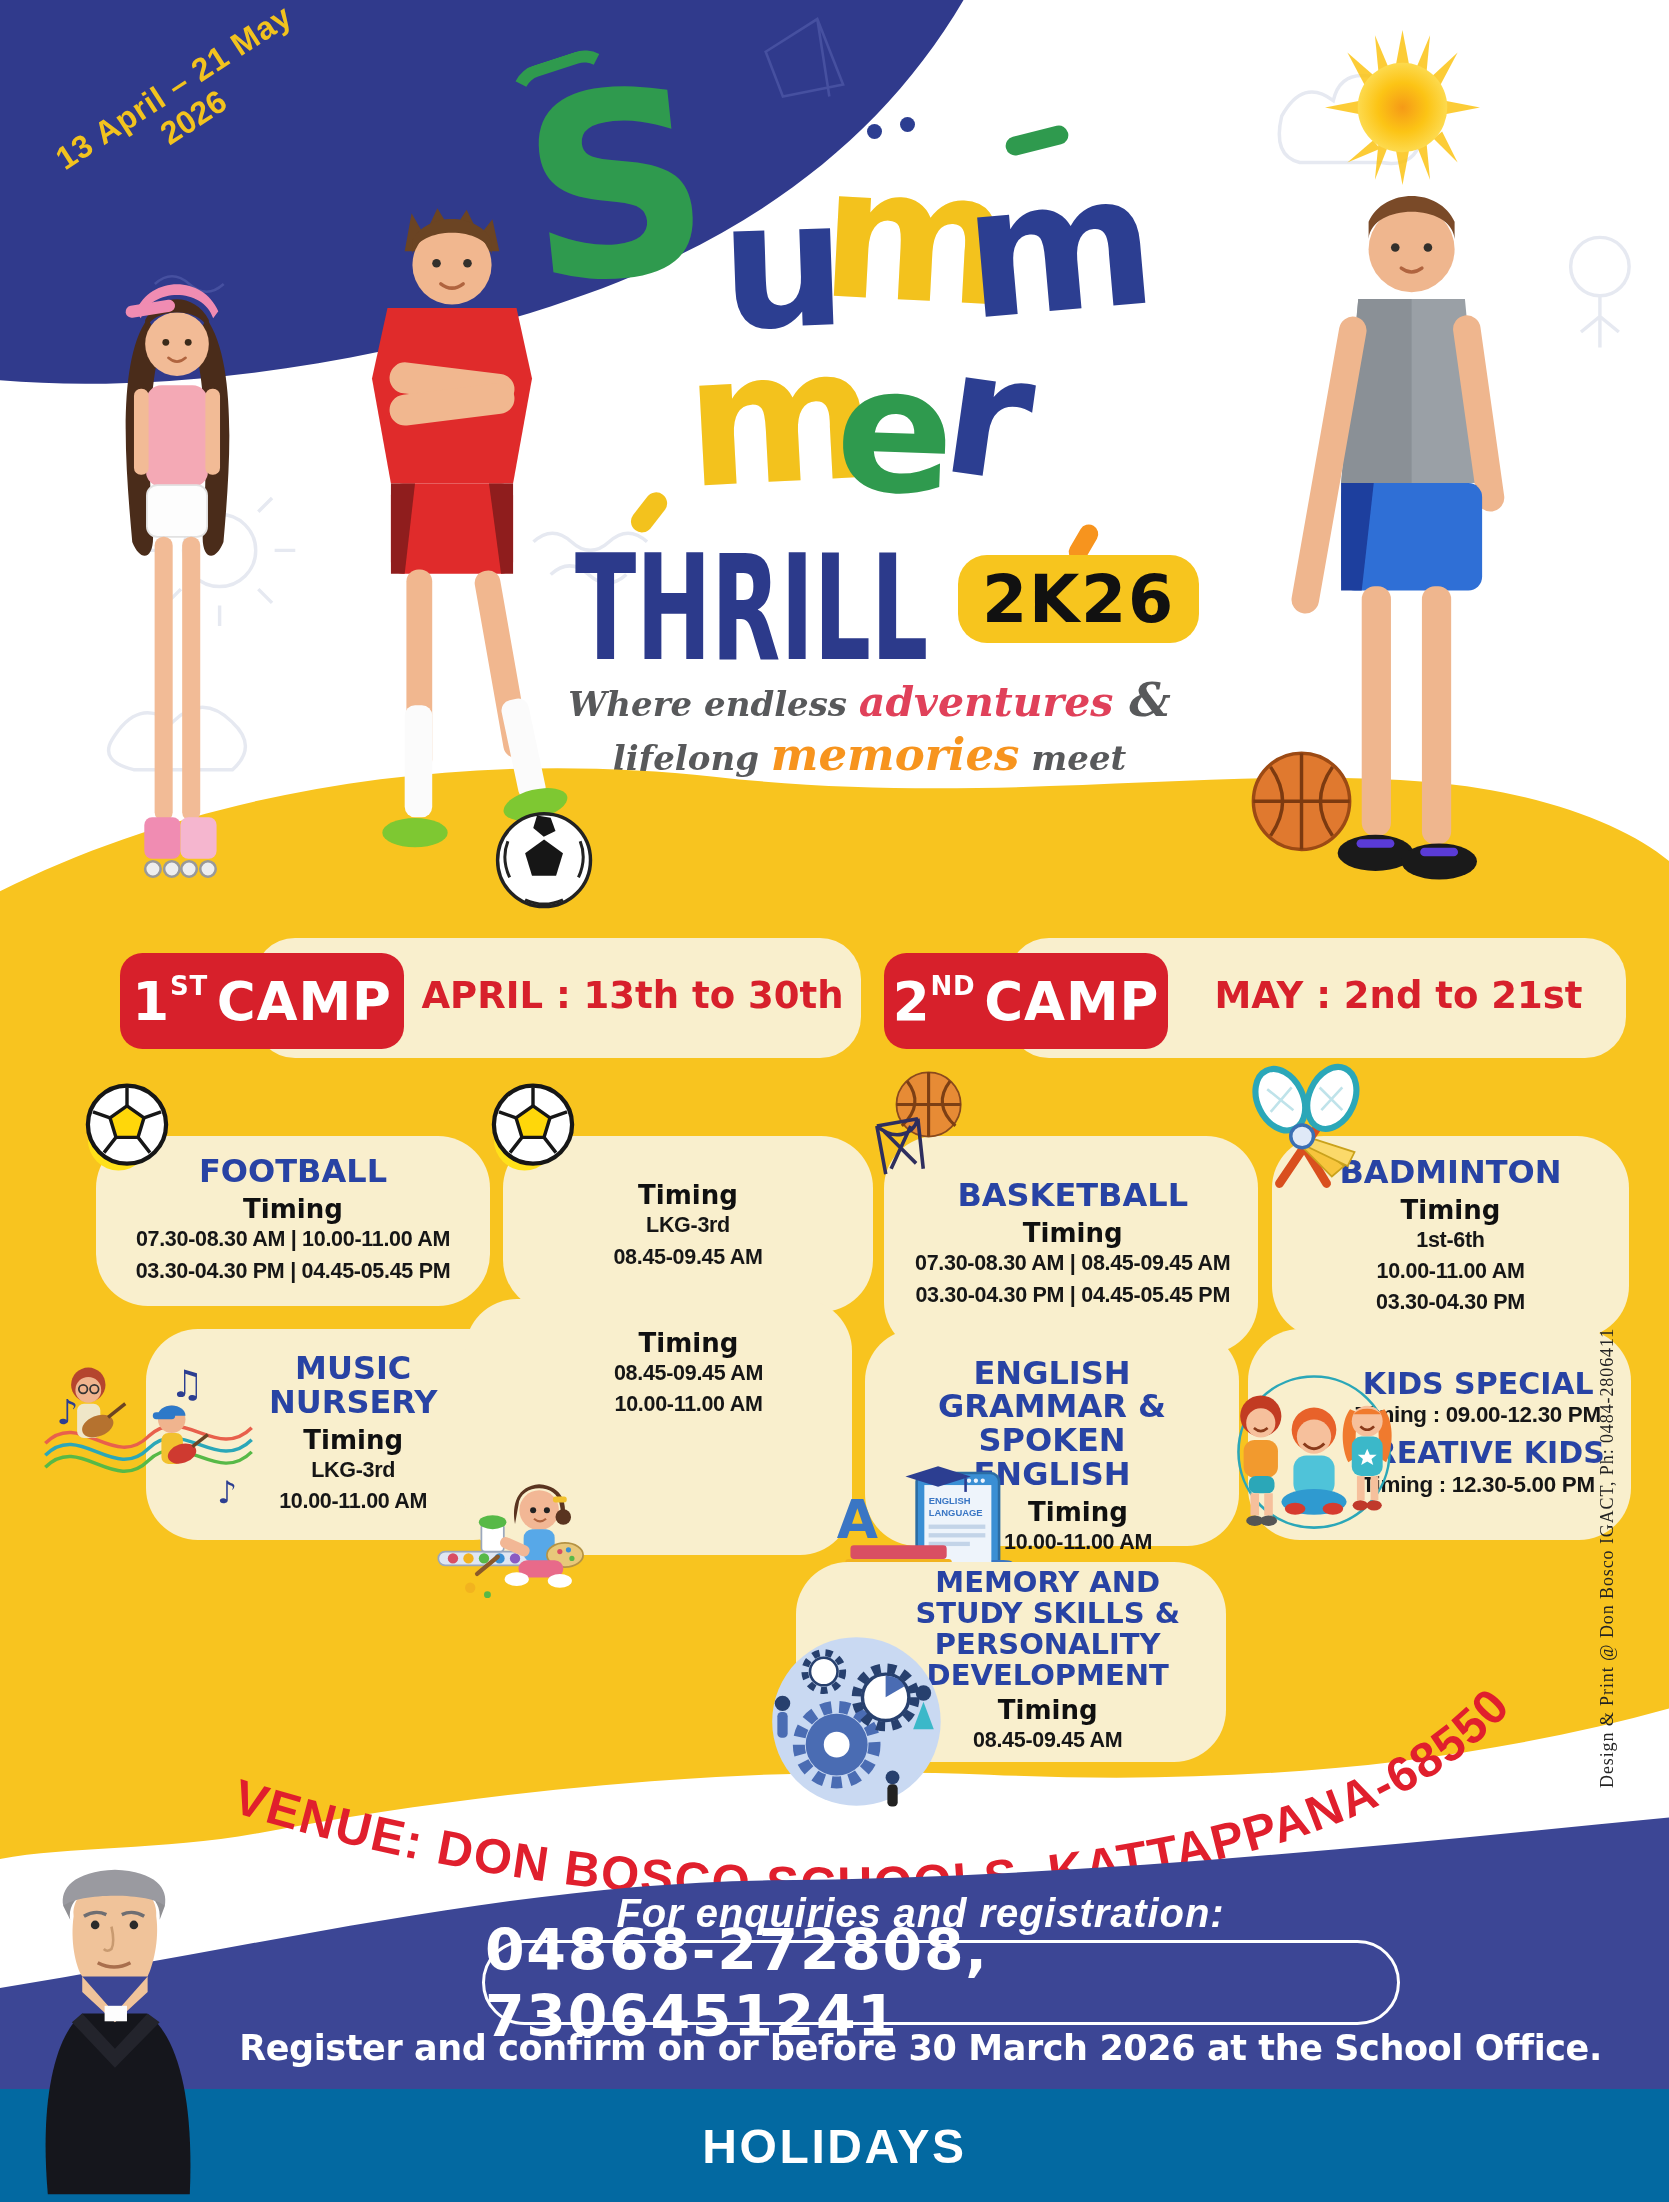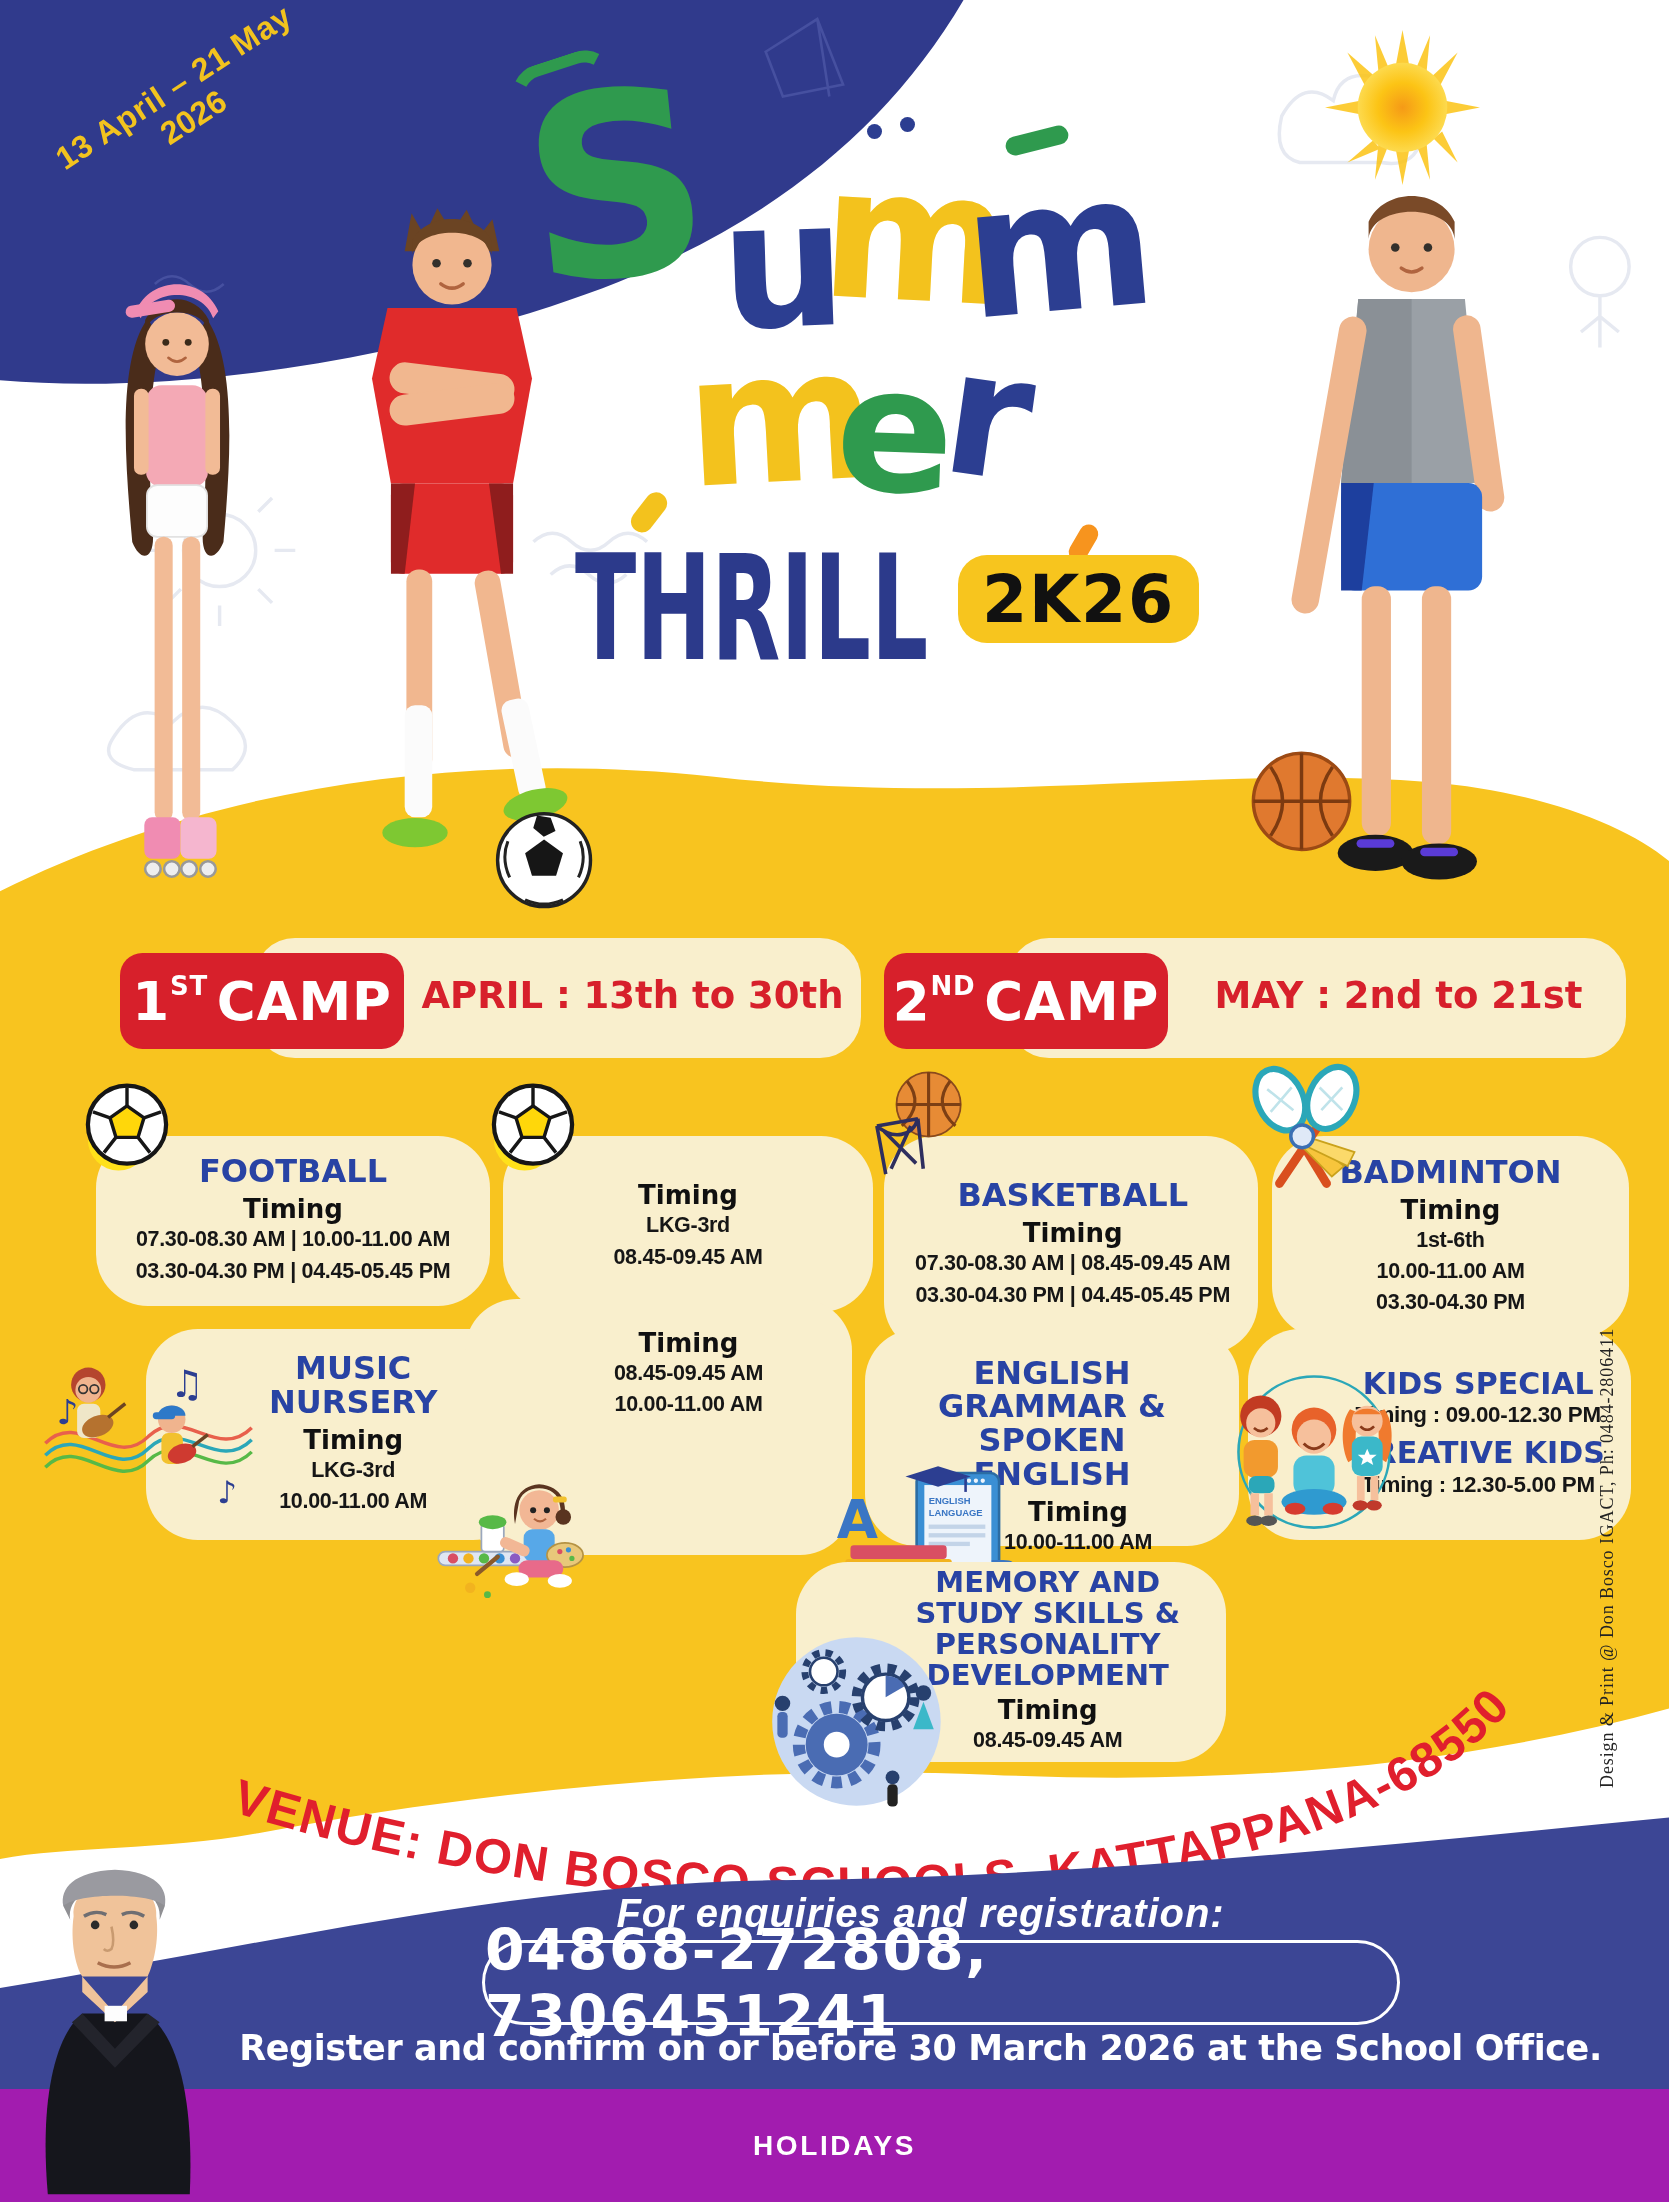--- a/index.html
+++ b/index.html
@@ -44,22 +44,22 @@
   .card-line{color:#161616;font-weight:bold;font-size:21.5px;line-height:1.45;letter-spacing:-0.3px;}
   
   .venue-svg text{font-family:"Liberation Sans",sans-serif;font-weight:bold;}
   .contact-heading{left:232px;top:1891px;width:1377px;text-align:center;color:#fff;
                    font-style:italic;font-weight:bold;font-size:40px;letter-spacing:0.9px;}
   .phone-pill{left:482px;top:1940px;width:912px;height:79px;border:3.4px solid #fff;border-radius:52px;
               display:flex;align-items:center;justify-content:center;color:#fff;font-weight:bold;
               font-size:57px;letter-spacing:1.7px;font-family:"DejaVu Sans",sans-serif;}
   .register-note{left:189px;top:2028px;width:1463px;text-align:center;color:#fff;font-weight:bold;
                  font-size:35px;font-family:"DejaVu Sans",sans-serif;letter-spacing:-0.4px;}
-  .holiday-bar{left:0;top:2089px;width:1669px;height:114px;background:#a21caf;display:flex;
-               align-items:center;justify-content:center;color:#d9e6f7;font-size:28px;letter-spacing:2.6px;}
+  .holiday-bar{left:0;top:2089px;width:1669px;height:114px;background:#0369a1;display:flex;
+               align-items:center;justify-content:center;color:#d9e6f7;font-size:48px;letter-spacing:2.6px;}
   .holiday-bar .lbl{color:#ffffff;font-weight:bold;}
   .credit{left:1597px;top:1308px;height:499px;width:34px;writing-mode:vertical-rl;transform:rotate(180deg);
           font-family:"Liberation Serif",serif;font-size:18px;color:#232323;letter-spacing:0.9px;text-align:center;}
 </style>
 </head>
 <body>
 
 <div class="poster">
 
   <svg class="abs" style="left:0;top:0;" width="1669" height="860" viewBox="0 0 1940 1000">
@@ -124,20 +124,28 @@
       <span class="tletter" style="left: 306px; top: 79px; font-size: 182px; color: rgb(243, 194, 29); transform: rotate(3deg);">m</span>
       <span class="tletter" style="left: 449px; top: 89px; font-size: 182px; color: rgb(44, 62, 145); transform: rotate(-5deg);">m</span>
       <span class="tletter" style="left: 170px; top: 260px; font-size: 182px; color: rgb(243, 194, 29); transform: rotate(-3deg);">m</span>
       <span class="tletter" style="left: 320px; top: 275px; font-size: 174px; color: rgb(47, 154, 78); transform: rotate(2deg);">e</span>
       <span class="tletter" style="left: 430px; top: 260px; font-size: 174px; color: rgb(44, 62, 145); transform: rotate(8deg);">r</span>
     </div>
 
   <div class="abs thrill">THRILL</div>
   <div class="abs year-badge">2K26</div>
 
+  <div class="abs tagline">
+    <div class="row1">
+      <span>Where endless </span><span class="tag-adv">adventures</span><span class="tag-amp"> &amp;</span>
+    </div>
+    <div class="row2">
+      <span>lifelong </span><span class="tag-mem">memories</span><span> meet</span>
+    </div>
+  </div>
 
   <svg class="abs" style="left:0;top:706px;" width="1669" height="1222" viewBox="0 820 1940 1420">
     <path d="M0,1035 C240,915 540,870 830,902 C1150,938 1420,888 1660,908 C1790,919 1890,958 1940,1000
              L1940,1985 C1700,2052 1430,2075 1150,2062 C870,2050 560,2080 300,2130 C190,2150 80,2145 0,2160 Z" fill="#f8c41f"></path>
   </svg>
 
   <svg class="abs" style="left:65px;top:258px;" width="224" height="654" viewBox="0 0 260 760">
     <path d="M96 70 C60 120 70 240 78 330 C88 355 104 350 102 320 C96 240 96 150 112 100 Z" fill="#4a2c1a"></path>
     <path d="M164 70 C200 120 192 240 184 330 C174 355 158 350 160 320 C166 240 164 150 150 100 Z" fill="#4a2c1a"></path>
     <circle cx="130" cy="100" r="37" fill="#f2bb96"></circle>

